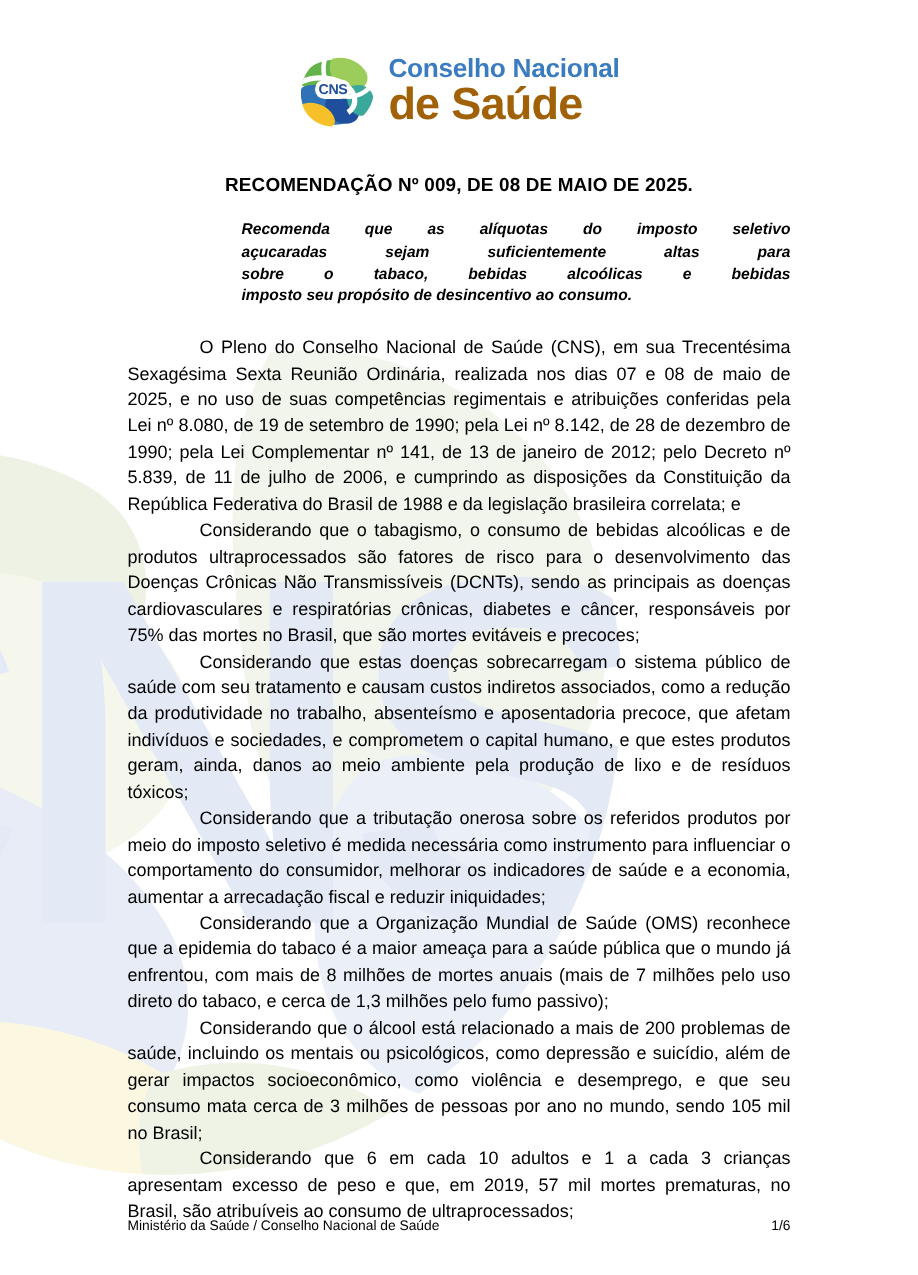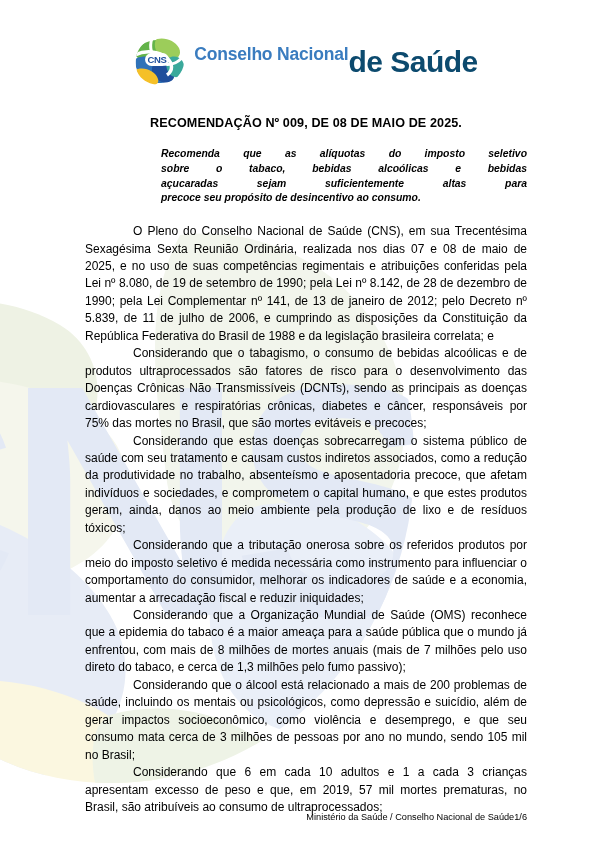--- a/index.html
+++ b/index.html
@@ -57,36 +57,36 @@
     gap: 8px;
   }
   .logo-mark {
     width: 52px;
     height: 50px;
     flex: 0 0 auto;
   }
   .logo-mark svg { display: block; width: 100%; height: 100%; }
   .logo-text {
     display: flex;
-    flex-direction: row;
+    flex-direction: column;
     line-height: 1;
     color: #2f72b8;
   }
   .logo-text .line1 {
     font-size: 17.5px;
     font-weight: bold;
     letter-spacing: -0.2px;
     color: #3a7cbf;
   }
   .logo-text .line2 {
     font-size: 30px;
     font-weight: bold;
     letter-spacing: -0.5px;
     margin-top: 1px;
-    color: #0c4a6e;
+    color: #a16207;
   }
 
   
   .doc-title {
     text-align: center;
     font-size: 12.6px;
     font-weight: bold;
     margin-top: 30px;
     letter-spacing: 0.1px;
   }
@@ -117,21 +117,21 @@
   }
   .body-text i { font-style: italic; }
 
   
   .doc-footer {
     position: absolute;
     left: 85px;
     right: 85px;
     bottom: 28px;
     display: flex;
-    justify-content: flex-end;
+    justify-content: space-between;
     align-items: baseline;
     font-size: 9.2px;
     z-index: 2;
   }
 </style>
 </head>
 <body>
 
 <div class="page">
 
@@ -221,23 +221,23 @@
           <span class="line2">de Saúde</span>
         </span>
 
       </div>
     </div>
 
     <div class="doc-title">RECOMENDAÇÃO Nº 009, DE 08 DE MAIO DE 2025.</div>
 
     <div class="ementa">
       <div>Recomenda que as alíquotas do imposto seletivo</div>
+      <div>açucaradas sejam suficientemente altas para</div>
       <div>sobre o tabaco, bebidas alcoólicas e bebidas</div>
-      <div>açucaradas sejam suficientemente altas para</div>
-      <div class="last">precoce seu propósito de desincentivo ao consumo.</div>
+      <div class="last">imposto seu propósito de desincentivo ao consumo.</div>
     </div>
 
     <div class="body-text">
       <p>O Pleno do Conselho Nacional de Saúde (CNS), em sua Trecentésima Sexagésima Sexta Reunião Ordinária, realizada nos dias 07 e 08 de maio de 2025, e no uso de suas competências regimentais e atribuições conferidas pela Lei nº 8.080, de 19 de setembro de 1990; pela Lei nº 8.142, de 28 de dezembro de 1990; pela Lei Complementar nº 141, de 13 de janeiro de 2012; pelo Decreto nº 5.839, de 11 de julho de 2006, e cumprindo as disposições da Constituição da República Federativa do Brasil de 1988 e da legislação brasileira correlata; e</p>
       <p>Considerando que o tabagismo, o consumo de bebidas alcoólicas e de produtos ultraprocessados são fatores de risco para o desenvolvimento das Doenças Crônicas Não Transmissíveis (DCNTs), sendo as principais as doenças cardiovasculares e respiratórias crônicas, diabetes e câncer, responsáveis por 75% das mortes no Brasil, que são mortes evitáveis e precoces;</p>
       <p>Considerando que estas doenças sobrecarregam o sistema público de saúde com seu tratamento e causam custos indiretos associados, como a redução da produtividade no trabalho, absenteísmo e aposentadoria precoce, que afetam indivíduos e sociedades, e comprometem o capital humano, e que estes produtos geram, ainda, danos ao meio ambiente pela produção de lixo e de resíduos tóxicos;</p>
       <p>Considerando que a tributação onerosa sobre os referidos produtos por meio do imposto seletivo é medida necessária como instrumento para influenciar o comportamento do consumidor, melhorar os indicadores de saúde e a economia, aumentar a arrecadação fiscal e reduzir iniquidades;</p>
       <p>Considerando que a Organização Mundial de Saúde (OMS) reconhece que a epidemia do tabaco é a maior ameaça para a saúde pública que o mundo já enfrentou, com mais de 8 milhões de mortes anuais (mais de 7 milhões pelo uso direto do tabaco, e cerca de 1,3 milhões pelo fumo passivo);</p>
       <p>Considerando que o álcool está relacionado a mais de 200 problemas de saúde, incluindo os mentais ou psicológicos, como depressão e suicídio, além de gerar impactos socioeconômico, como violência e desemprego, e que seu consumo mata cerca de 3 milhões de pessoas por ano no mundo, sendo 105 mil no Brasil;</p>
       <p>Considerando que 6 em cada 10 adultos e 1 a cada 3 crianças apresentam excesso de peso e que, em 2019, 57 mil mortes prematuras, no Brasil, são atribuíveis ao consumo de ultraprocessados;</p>

